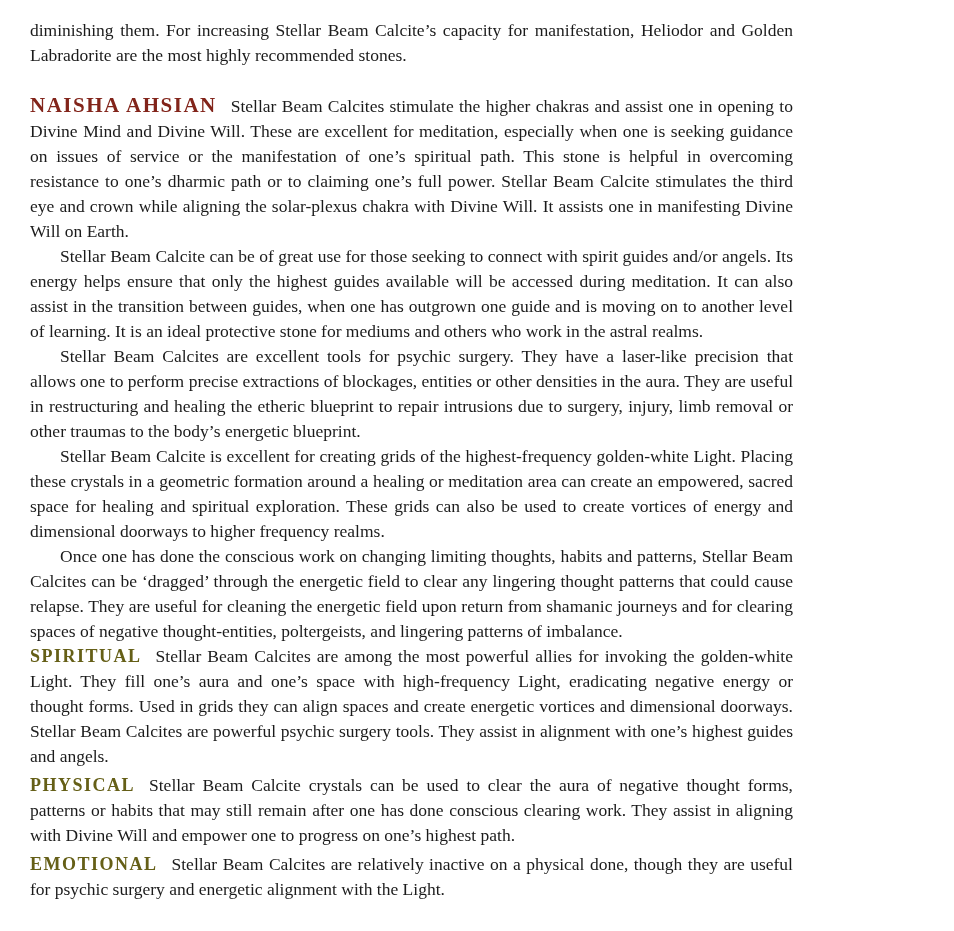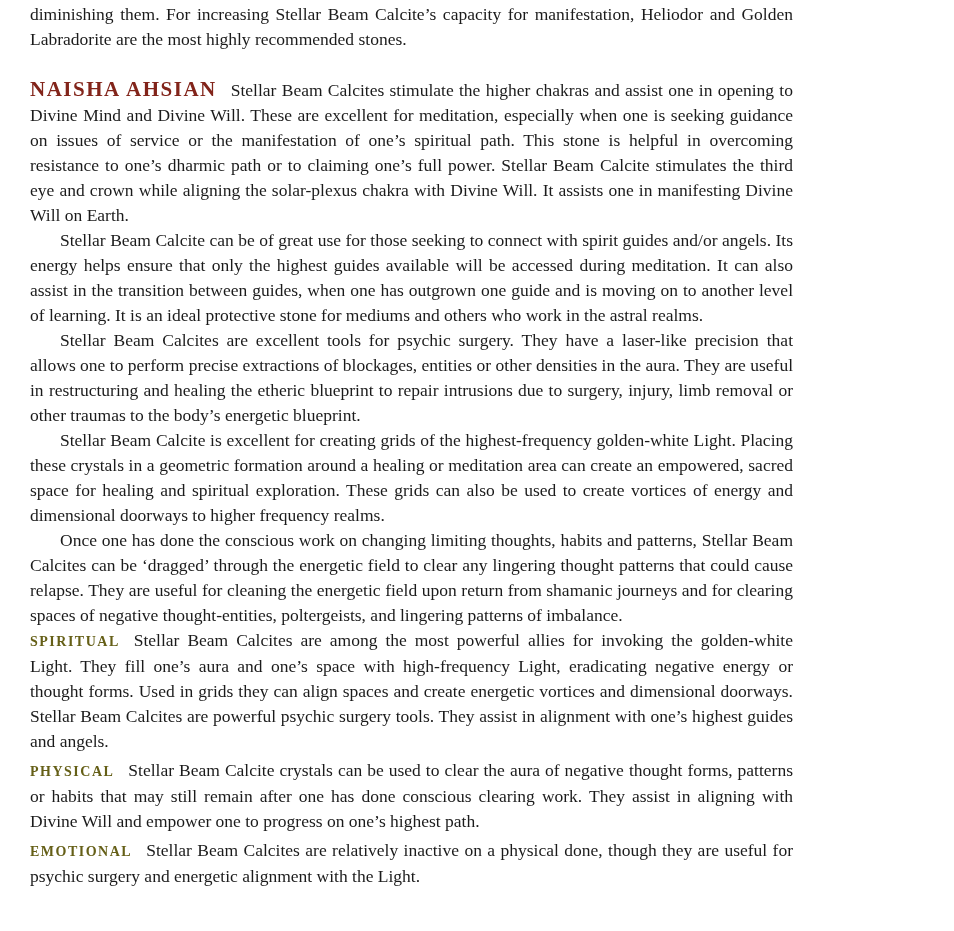--- a/index.html
+++ b/index.html
@@ -6,21 +6,21 @@
     margin: 0;
     padding: 0;
     background: #ffffff;
   }
   .page {
     position: relative;
     box-sizing: border-box;
     width: 954px;
     height: 931px;
     background: var(--page-bg, #ffffff);
-    padding: 2px 161px 0 30px;
+    padding: 18px 161px 0 30px;
     font-family: "Liberation Serif", "DejaVu Serif", serif;
     font-size: 17.5px;
     line-height: 25px;
     color: var(--body-color, #1b1b1b);
     overflow: hidden;
   }
   p.para {
     margin: 0;
     text-align: justify;
   }
@@ -38,21 +38,21 @@
     letter-spacing: 1.5px;
     white-space: nowrap;
   }
   .label-author {
     color: var(--author-color, #82241a);
     font-size: 21px;
     margin-right: 14px;
   }
   .label-section {
     color: var(--section-color, #655f17);
-    font-size: 14px;
+    font-size: 18px;
     margin-right: 14px;
     font-family: Liberation Serif, serif;
   }
 </style>
 </head>
 <body>
 
 <div class="page">
 
   <p class="para"><span>diminishing them. For increasing Stellar Beam Calcite’s capacity for manifestation, Heliodor and Golden Labradorite are the most highly recommended stones.</span></p>

